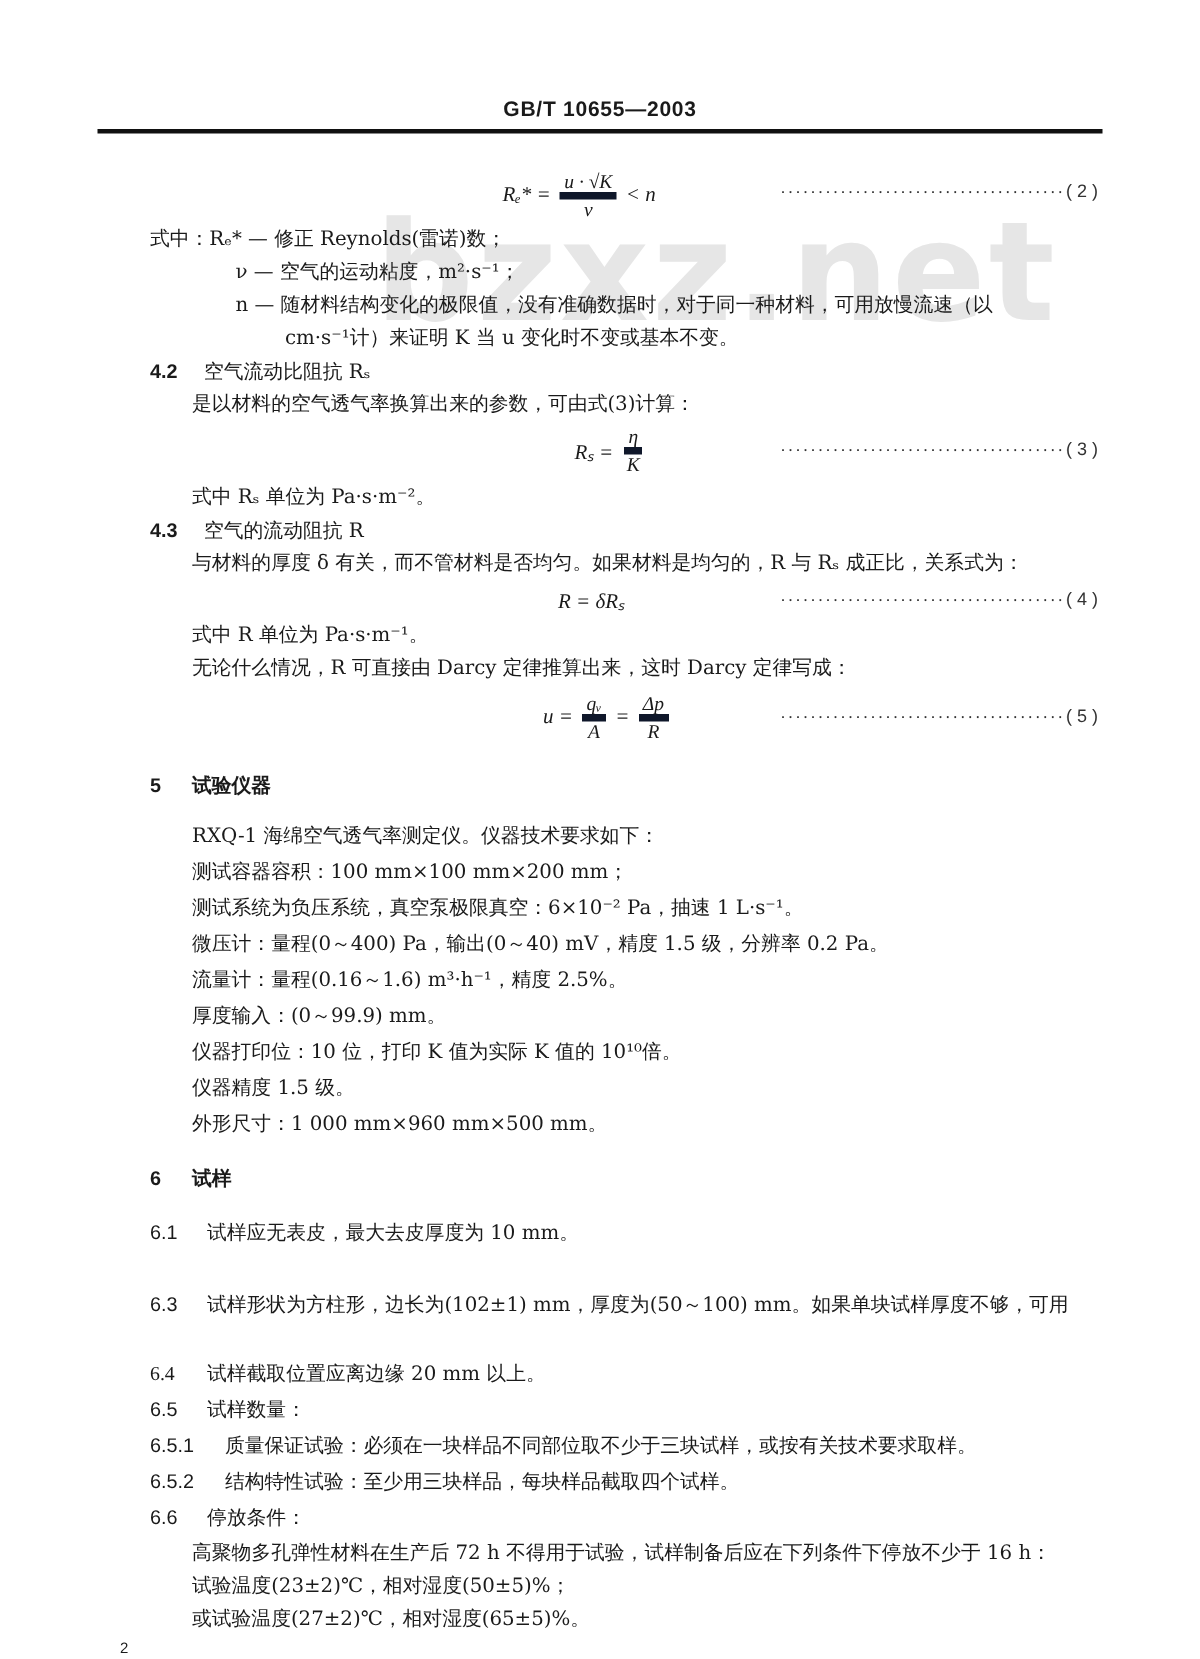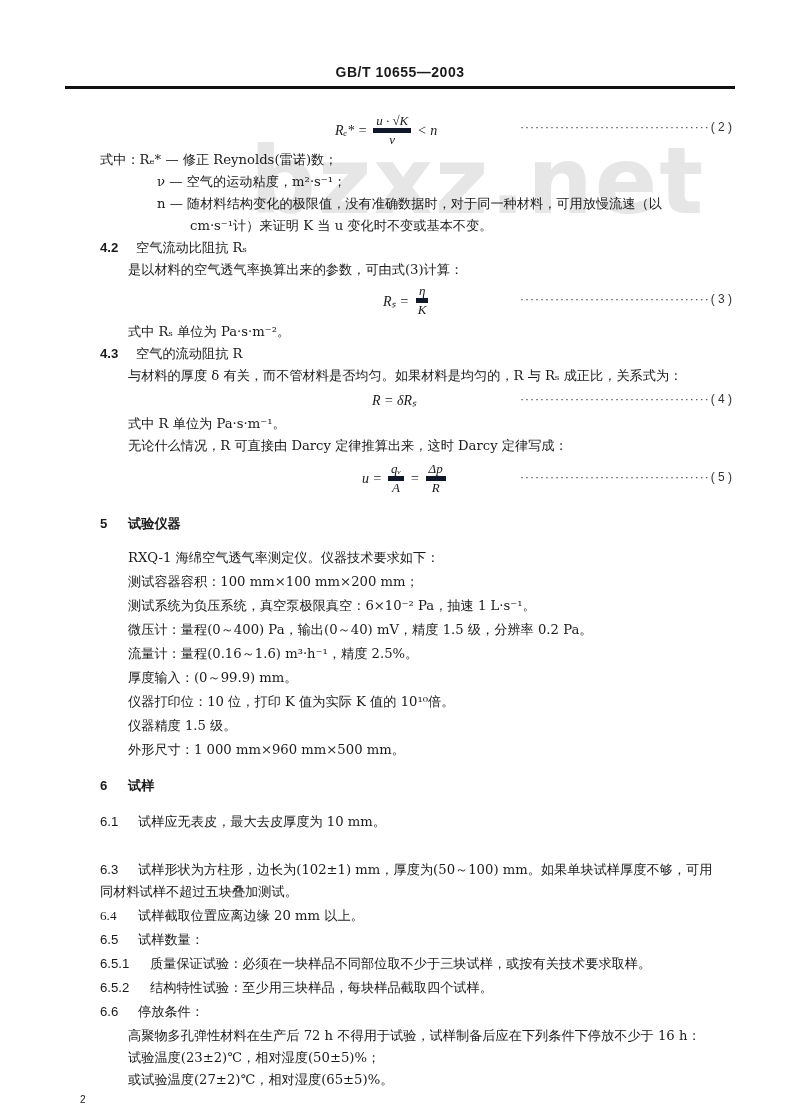--- a/index.html
+++ b/index.html
@@ -138,21 +138,20 @@
 
   <div class="line x75 sec" style="top:776px;">
     <span class="h-num">6</span><span>试样</span>
   </div>
   <div class="line x75" style="top:812px;">
     <span class="sub-num" style="width:38px;">6.1</span><span>试样应无表皮，最大去皮厚度为 10 mm。</span>
   </div>
   <div class="line x75" style="top:860px;">
     <span class="sub-num" style="width:38px;">6.3</span><span>试样形状为方柱形，边长为(102±1) mm，厚度为(50～100) mm。如果单块试样厚度不够，可用</span>
   </div>
-  <div class="line x75" style="top:882px;">同材料试样不超过五块叠加测试。</div>
   <div class="line x75" style="top:906px;">
     <span class="sub-num" style="width:38px;font-family:Liberation Serif, serif;">6.4</span><span>试样截取位置应离边缘 20 mm 以上。</span>
   </div>
   <div class="line x75" style="top:930px;">
     <span class="sub-num" style="width:38px;">6.5</span><span>试样数量：</span>
   </div>
   <div class="line x75" style="top:954px;">
     <span class="sub-num" style="width:50px;">6.5.1</span><span>质量保证试验：必须在一块样品不同部位取不少于三块试样，或按有关技术要求取样。</span>
   </div>
   <div class="line x75" style="top:978px;">

